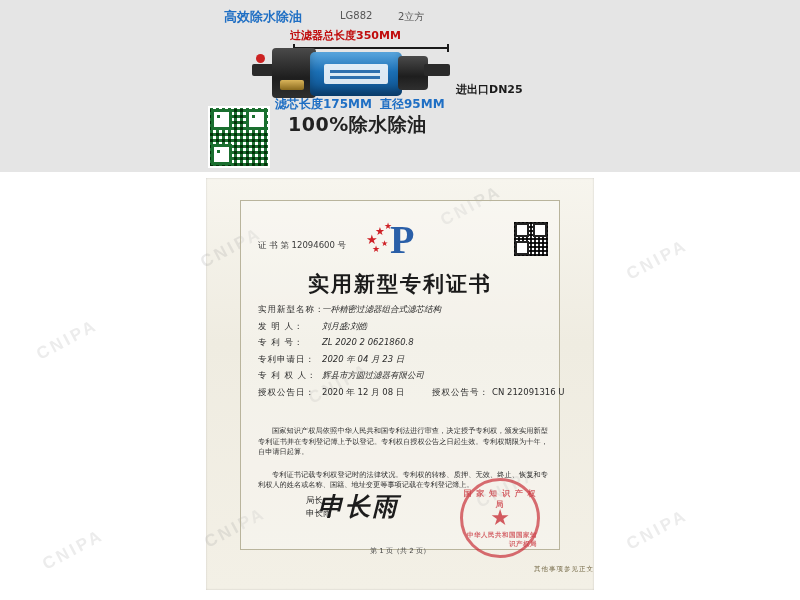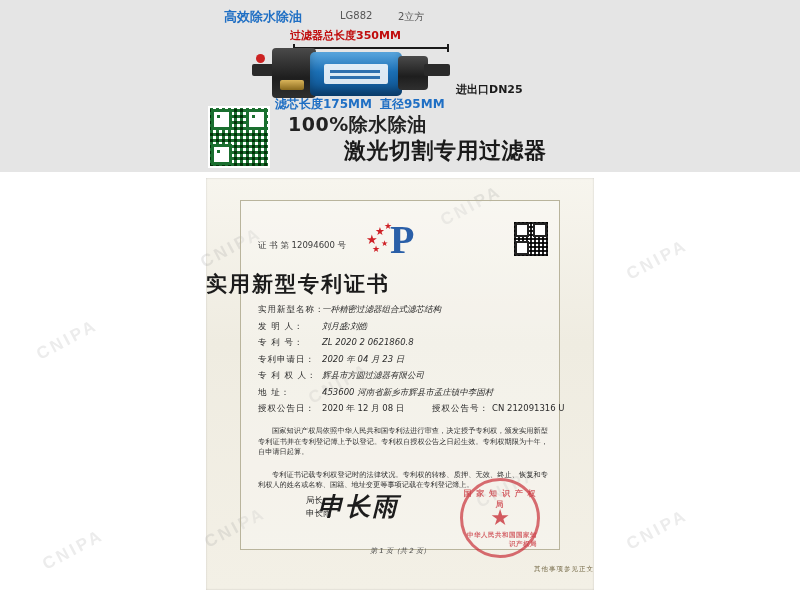--- a/index.html
+++ b/index.html
@@ -358,20 +358,21 @@
   }
   #cert-qr .f-tl { left: 1px; top: 1px; }
   #cert-qr .f-tr { right: 1px; top: 1px; }
   #cert-qr .f-bl { left: 1px; bottom: 1px; }
 
   #cert-title {
     position: absolute;
     left: 0;
     right: 0;
     top: 92px;
+    text-align: center;
     font-size: 21px;
     font-weight: bold;
     color: #1b1b1b;
     letter-spacing: 2px;
     font-family: "DejaVu Sans", sans-serif;
   }
 
   #cert-fields {
     position: absolute;
     left: 52px;
@@ -475,21 +476,20 @@
     letter-spacing: .5px;
   }
 
   #cert-page-no {
     position: absolute;
     left: 0; right: 0;
     bottom: 34px;
     text-align: center;
     font-size: 7px;
     color: #444;
-    font-style: italic;
   }
   #cert-footer-note {
     position: absolute;
     left: 0; right: 0;
     bottom: 16px;
     text-align: right;
     font-size: 6.5px;
     color: #7a6f4e;
     letter-spacing: 1px;
   }
@@ -522,21 +522,20 @@
     <div class="pp-head2"></div>
     <div class="pp-nozzle-r"></div>
   </div>
 
   <div class="label-dark" id="inlet-outlet">进出口DN25</div>
 
   <div class="label-blue" id="filter-core-len">滤芯长度175MM</div>
   <div class="label-blue" id="filter-core-dia">直径95MM</div>
 
   <div class="label-dark" id="slogan-100">100%除水除油</div>
-  <div class="label-dark" id="slogan-laser">激光切割专用过滤器</div>
 
   <div id="qr-code">
     <div class="finder f-tl"></div>
     <div class="finder f-tr"></div>
     <div class="finder f-bl"></div>
   </div>
 </div>
 
 <div class="wm-out-1">CNIPA</div>
 <div class="wm-out-2">CNIPA</div>
@@ -588,24 +587,20 @@
       </div>
       <div class="cert-row">
         <div class="k">专利申请日：</div>
         <div class="v">2020 年 04 月 23 日</div>
       </div>
       <div class="cert-row">
         <div class="k">专 利 权 人：</div>
         <div class="v">辉县市方圆过滤器有限公司</div>
       </div>
       <div class="cert-row">
-        <div class="k">地      址：</div>
-        <div class="v">453600 河南省新乡市辉县市孟庄镇中李固村</div>
-      </div>
-      <div class="cert-row">
         <div class="k">授权公告日：</div>
         <div class="v2" style="width:110px;">2020 年 12 月 08 日</div>
         <div class="k2">授权公告号：</div>
         <div class="v2">CN 212091316 U</div>
       </div>
     </div>
 
     <div id="cert-paragraphs">
       <p>国家知识产权局依照中华人民共和国专利法进行审查，决定授予专利权，颁发实用新型专利证书并在专利登记簿上予以登记。专利权自授权公告之日起生效。专利权期限为十年，自申请日起算。</p>
       <p>专利证书记载专利权登记时的法律状况。专利权的转移、质押、无效、终止、恢复和专利权人的姓名或名称、国籍、地址变更等事项记载在专利登记簿上。</p>

